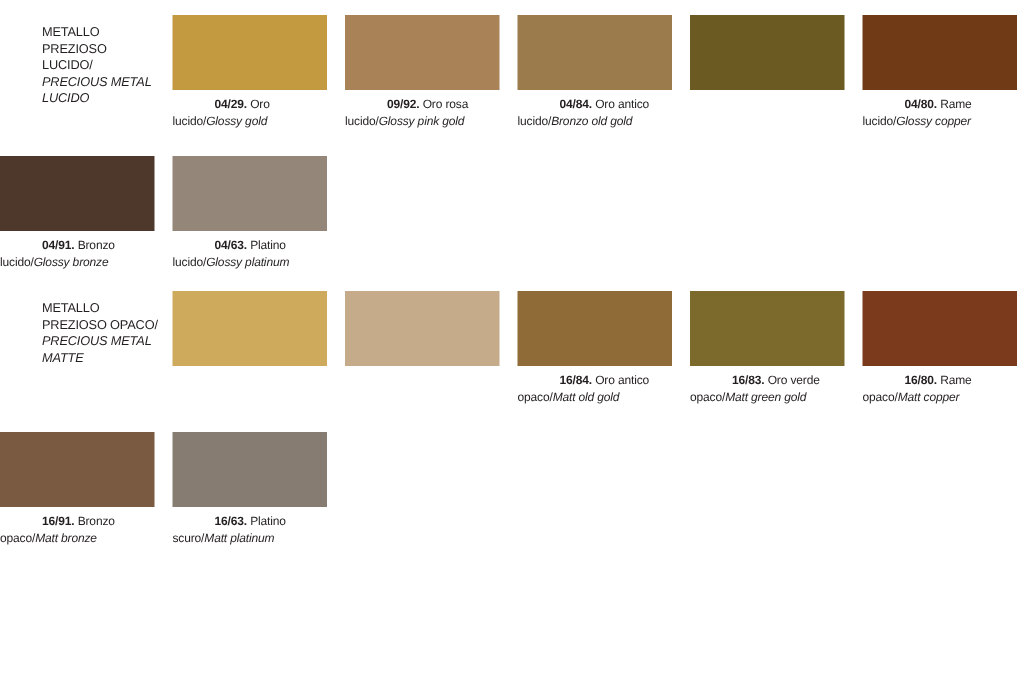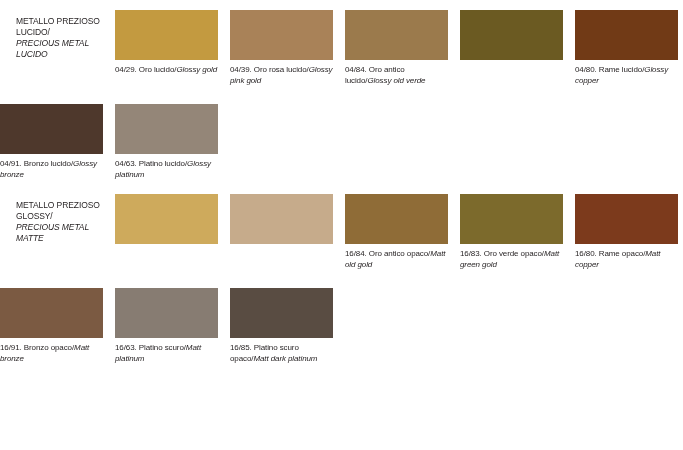--- a/index.html
+++ b/index.html
@@ -30,38 +30,39 @@
     width: 115px;
     flex: 0 0 115px;
     box-sizing: border-box;
     padding-right: 12px;
   }
   .cell.spacer {
     visibility: hidden;
   }
   .cell.heading-cell {
     padding-right: 8px;
-    padding-left: 16px;
+    padding-left: 28px;
     padding-top: 6px;
   }
   .chip {
     width: 103px;
     height: 50px;
     display: block;
   }
   .caption {
     font-size: 8px;
     line-height: 11px;
     letter-spacing: -0.1px;
     padding-top: 4px;
     width: 103px;
   }
   .code {
-    font-weight: normal;
+    font-weight: bold;
     font-style: normal;
+    margin-left: 28px;
   }
   .name-it {
     font-style: normal;
   }
   .name-en {
     font-style: italic;
   }
   .group-title {
     font-size: 8.5px;
     line-height: 11px;
@@ -87,25 +88,25 @@
         <div class="swatch-row">
           <div class="cell heading-cell">
             <div class="group-title"><span class="it">METALLO PREZIOSO LUCIDO/</span><br><span class="en">PRECIOUS METAL LUCIDO</span></div>
           </div>
           <div class="cell">
             <div class="chip" style="background: rgb(195, 154, 64);"></div>
             <div class="caption"><span class="code">04/29.</span> <span class="name-it">Oro lucido/</span><span class="name-en">Glossy gold</span></div>
           </div>
           <div class="cell">
             <div class="chip" style="background: rgb(169, 130, 88);"></div>
-            <div class="caption"><span class="code">04/39.</span> <span class="name-it">Oro rosa lucido/</span><span class="name-en">Glossy pink gold</span></div>
+            <div class="caption"><span class="code">09/92.</span> <span class="name-it">Oro rosa lucido/</span><span class="name-en">Glossy pink gold</span></div>
           </div>
           <div class="cell">
             <div class="chip" style="background: rgb(155, 122, 76);"></div>
-            <div class="caption"><span class="code">04/84.</span> <span class="name-it">Oro antico lucido/</span><span class="name-en">Glossy old verde</span></div>
+            <div class="caption"><span class="code">04/84.</span> <span class="name-it">Oro antico lucido/</span><span class="name-en">Bronzo old gold</span></div>
           </div>
           <div class="cell">
             <div class="chip" style="background: rgb(107, 90, 34);"></div>
           </div>
           <div class="cell">
             <div class="chip" style="background: rgb(113, 58, 22);"></div>
             <div class="caption"><span class="code">04/80.</span> <span class="name-it">Rame lucido/</span><span class="name-en">Glossy copper</span></div>
           </div>
         </div>
         <div class="row-gap-a"></div>
@@ -120,21 +121,21 @@
           </div>
           <div class="cell spacer"></div>
           <div class="cell spacer"></div>
           <div class="cell spacer"></div>
         </div>
       </div>
       <div class="section-gap"></div>
       <div class="section">
         <div class="swatch-row">
           <div class="cell heading-cell">
-            <div class="group-title"><span class="it">METALLO PREZIOSO GLOSSY/</span><br><span class="en">PRECIOUS METAL MATTE</span></div>
+            <div class="group-title"><span class="it">METALLO PREZIOSO OPACO/</span><br><span class="en">PRECIOUS METAL MATTE</span></div>
           </div>
           <div class="cell">
             <div class="chip" style="background: rgb(206, 170, 92);"></div>
           </div>
           <div class="cell">
             <div class="chip" style="background: rgb(198, 171, 139);"></div>
           </div>
           <div class="cell">
             <div class="chip" style="background: rgb(143, 108, 55);"></div>
             <div class="caption"><span class="code">16/84.</span> <span class="name-it">Oro antico opaco/</span><span class="name-en">Matt old gold</span></div>
@@ -151,23 +152,19 @@
         <div class="row-gap-a"></div>
         <div class="swatch-row">
           <div class="cell">
             <div class="chip" style="background: rgb(123, 90, 66);"></div>
             <div class="caption"><span class="code">16/91.</span> <span class="name-it">Bronzo opaco/</span><span class="name-en">Matt bronze</span></div>
           </div>
           <div class="cell">
             <div class="chip" style="background: rgb(135, 124, 114);"></div>
             <div class="caption"><span class="code">16/63.</span> <span class="name-it">Platino scuro/</span><span class="name-en">Matt platinum</span></div>
           </div>
-          <div class="cell">
-            <div class="chip" style="background: rgb(89, 76, 66);"></div>
-            <div class="caption"><span class="code">16/85.</span> <span class="name-it">Platino scuro opaco/</span><span class="name-en">Matt dark platinum</span></div>
-          </div>
           <div class="cell spacer"></div>
           <div class="cell spacer"></div>
           <div class="cell spacer"></div>
         </div>
       </div>
     </div>
 </div>
 
 </body></html>

